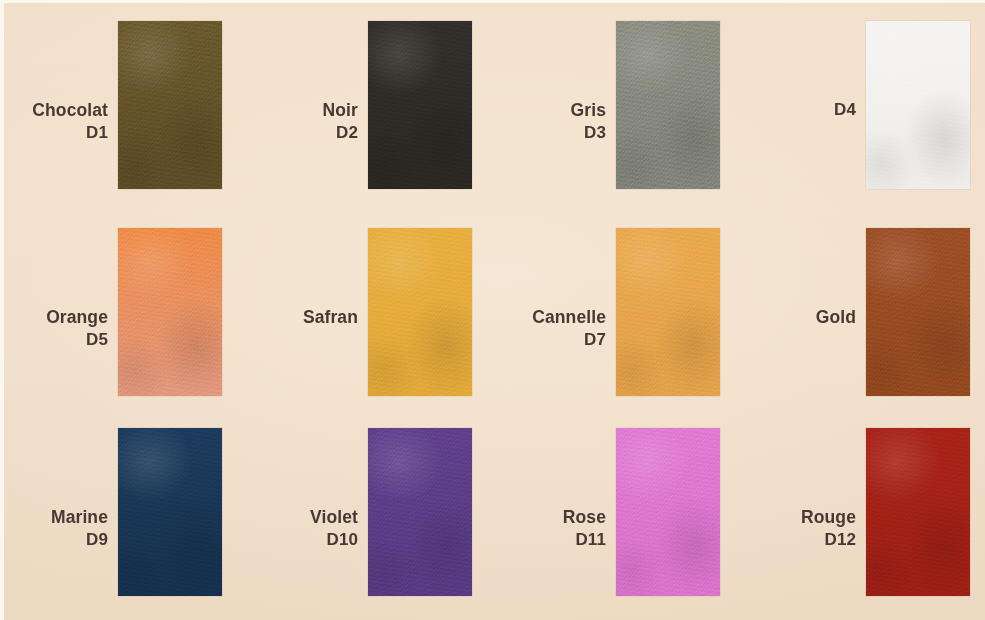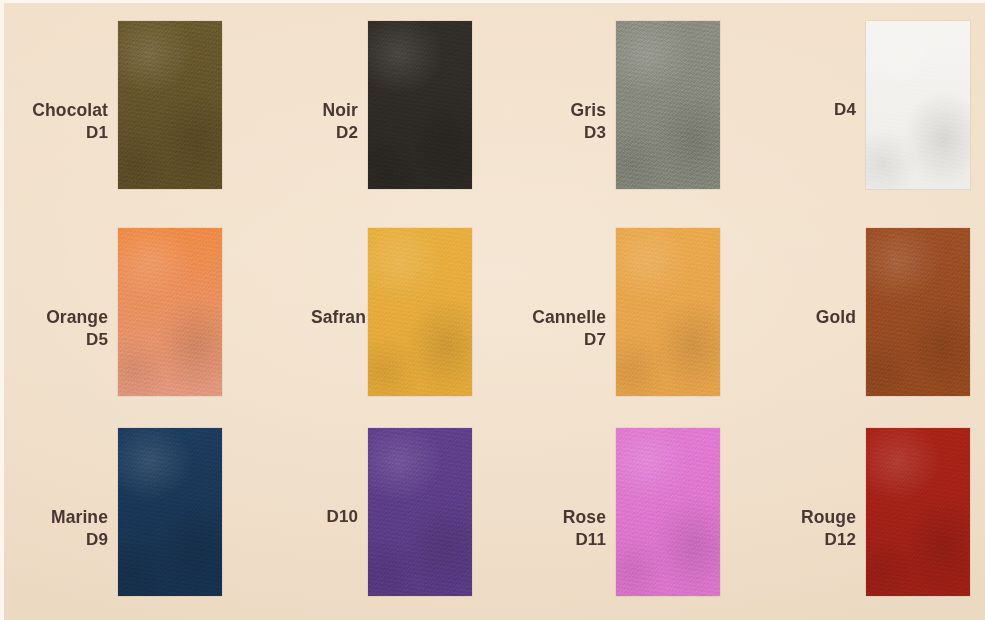--- a/index.html
+++ b/index.html
@@ -125,21 +125,21 @@
         <div class="chip" style="left: 862px; top: 18px; width: 104px; height: 168px; background: linear-gradient(rgb(246, 245, 243) 0%, rgb(238, 237, 234) 100%);"></div>
       </div>
       <div class="swatch-cell">
         <div class="label-block" style="left: 0px; width: 104px; top: 303px; text-align: right;">
           <span class="label-name">Orange</span>
           <span class="label-code">D5</span>
         </div>
         <div class="chip" style="left: 114px; top: 225px; width: 104px; height: 168px; background: linear-gradient(rgb(239, 139, 71) 0%, rgb(226, 152, 127) 100%);"></div>
       </div>
       <div class="swatch-cell">
-        <div class="label-block" style="left: 0px; width: 354px; top: 303px; padding-left: 8px;">
+        <div class="label-block" style="left: 0px; width: 354px; top: 303px;">
           <span class="label-name">Safran</span>
         </div>
         <div class="chip" style="left: 364px; top: 225px; width: 104px; height: 168px; background: linear-gradient(rgb(232, 175, 63) 0%, rgb(226, 168, 57) 100%);"></div>
       </div>
       <div class="swatch-cell">
         <div class="label-block" style="left: 0px; width: 602px; top: 303px;">
           <span class="label-name">Cannelle</span>
           <span class="label-code">D7</span>
         </div>
         <div class="chip" style="left: 612px; top: 225px; width: 104px; height: 168px; background: linear-gradient(rgb(234, 169, 78) 0%, rgb(228, 162, 74) 100%);"></div>
@@ -152,20 +152,21 @@
       </div>
       <div class="swatch-cell">
         <div class="label-block" style="left: 0px; width: 104px; top: 503px;">
           <span class="label-name">Marine</span>
           <span class="label-code">D9</span>
         </div>
         <div class="chip" style="left: 114px; top: 425px; width: 104px; height: 168px; background: linear-gradient(rgb(29, 60, 94) 0%, rgb(22, 48, 79) 100%);"></div>
       </div>
       <div class="swatch-cell">
         <div class="label-block" style="left: 0px; width: 354px; top: 503px;">
+          <span class="label-name">Violet</span>
           <span class="label-code">D10</span>
         </div>
         <div class="chip" style="left: 364px; top: 425px; width: 104px; height: 168px; background: linear-gradient(rgb(96, 64, 140) 0%, rgb(88, 58, 131) 100%);"></div>
       </div>
       <div class="swatch-cell">
         <div class="label-block" style="left: 0px; width: 602px; top: 503px;">
           <span class="label-name">Rose</span>
           <span class="label-code">D11</span>
         </div>
         <div class="chip" style="left: 612px; top: 425px; width: 104px; height: 168px; background: linear-gradient(rgb(224, 122, 210) 0%, rgb(218, 116, 203) 100%);"></div>

